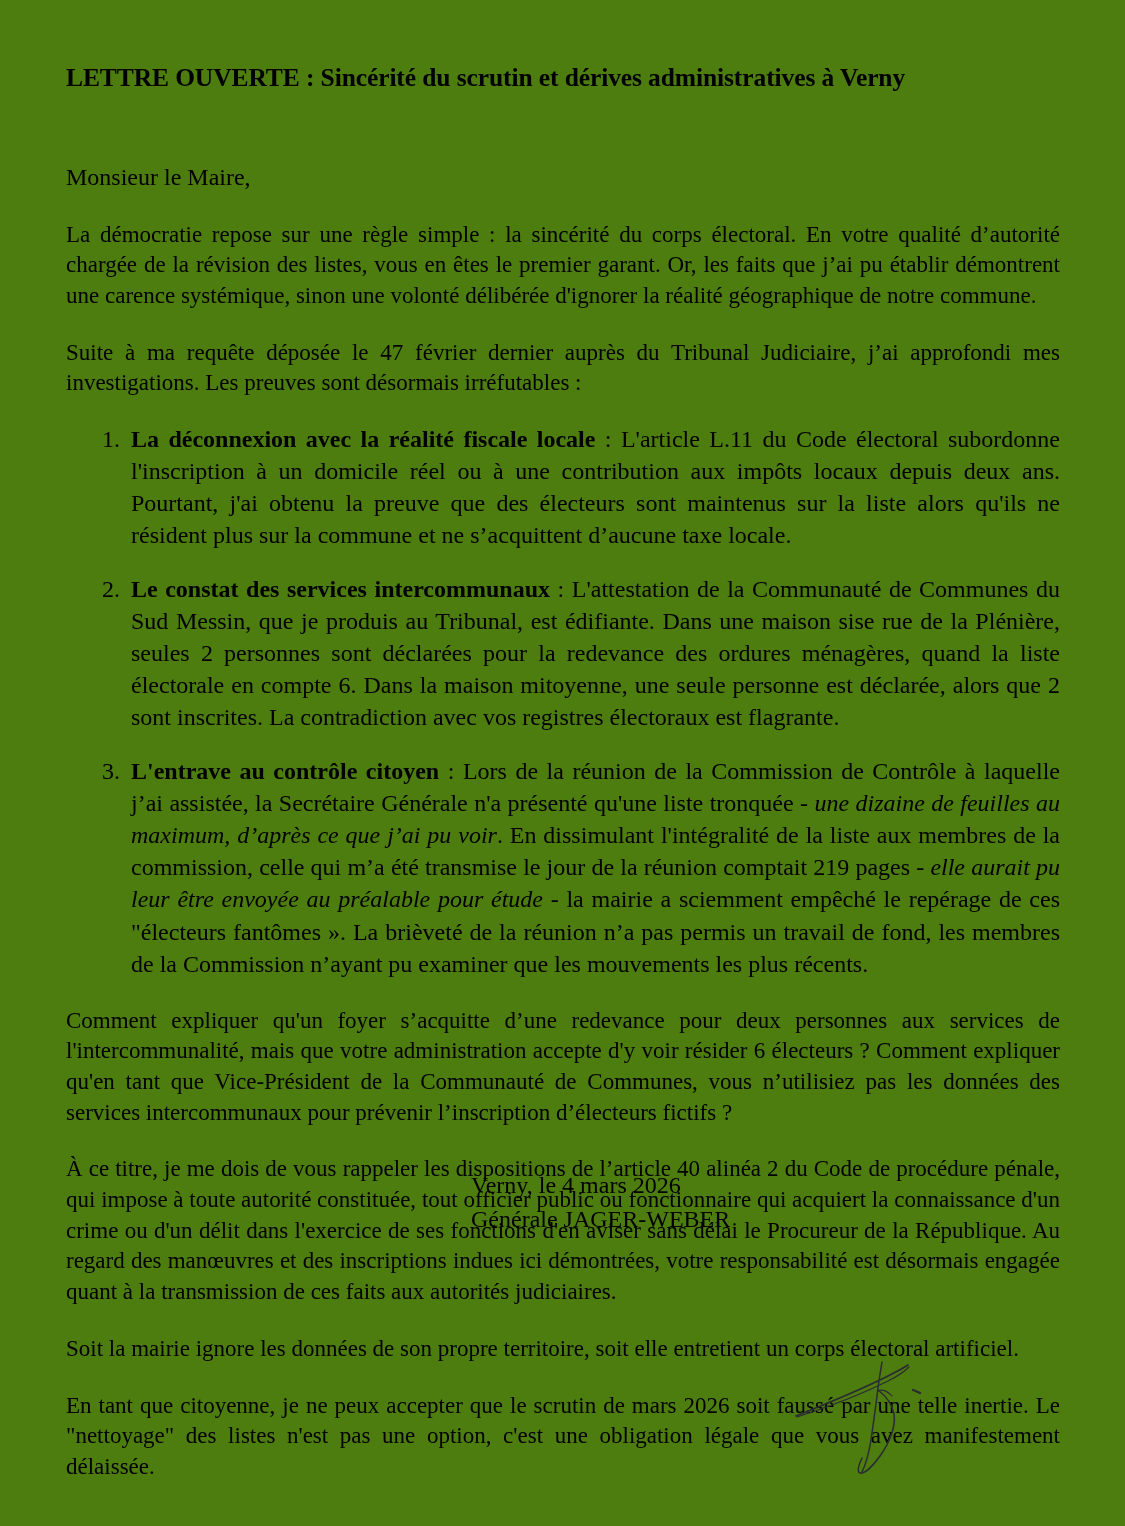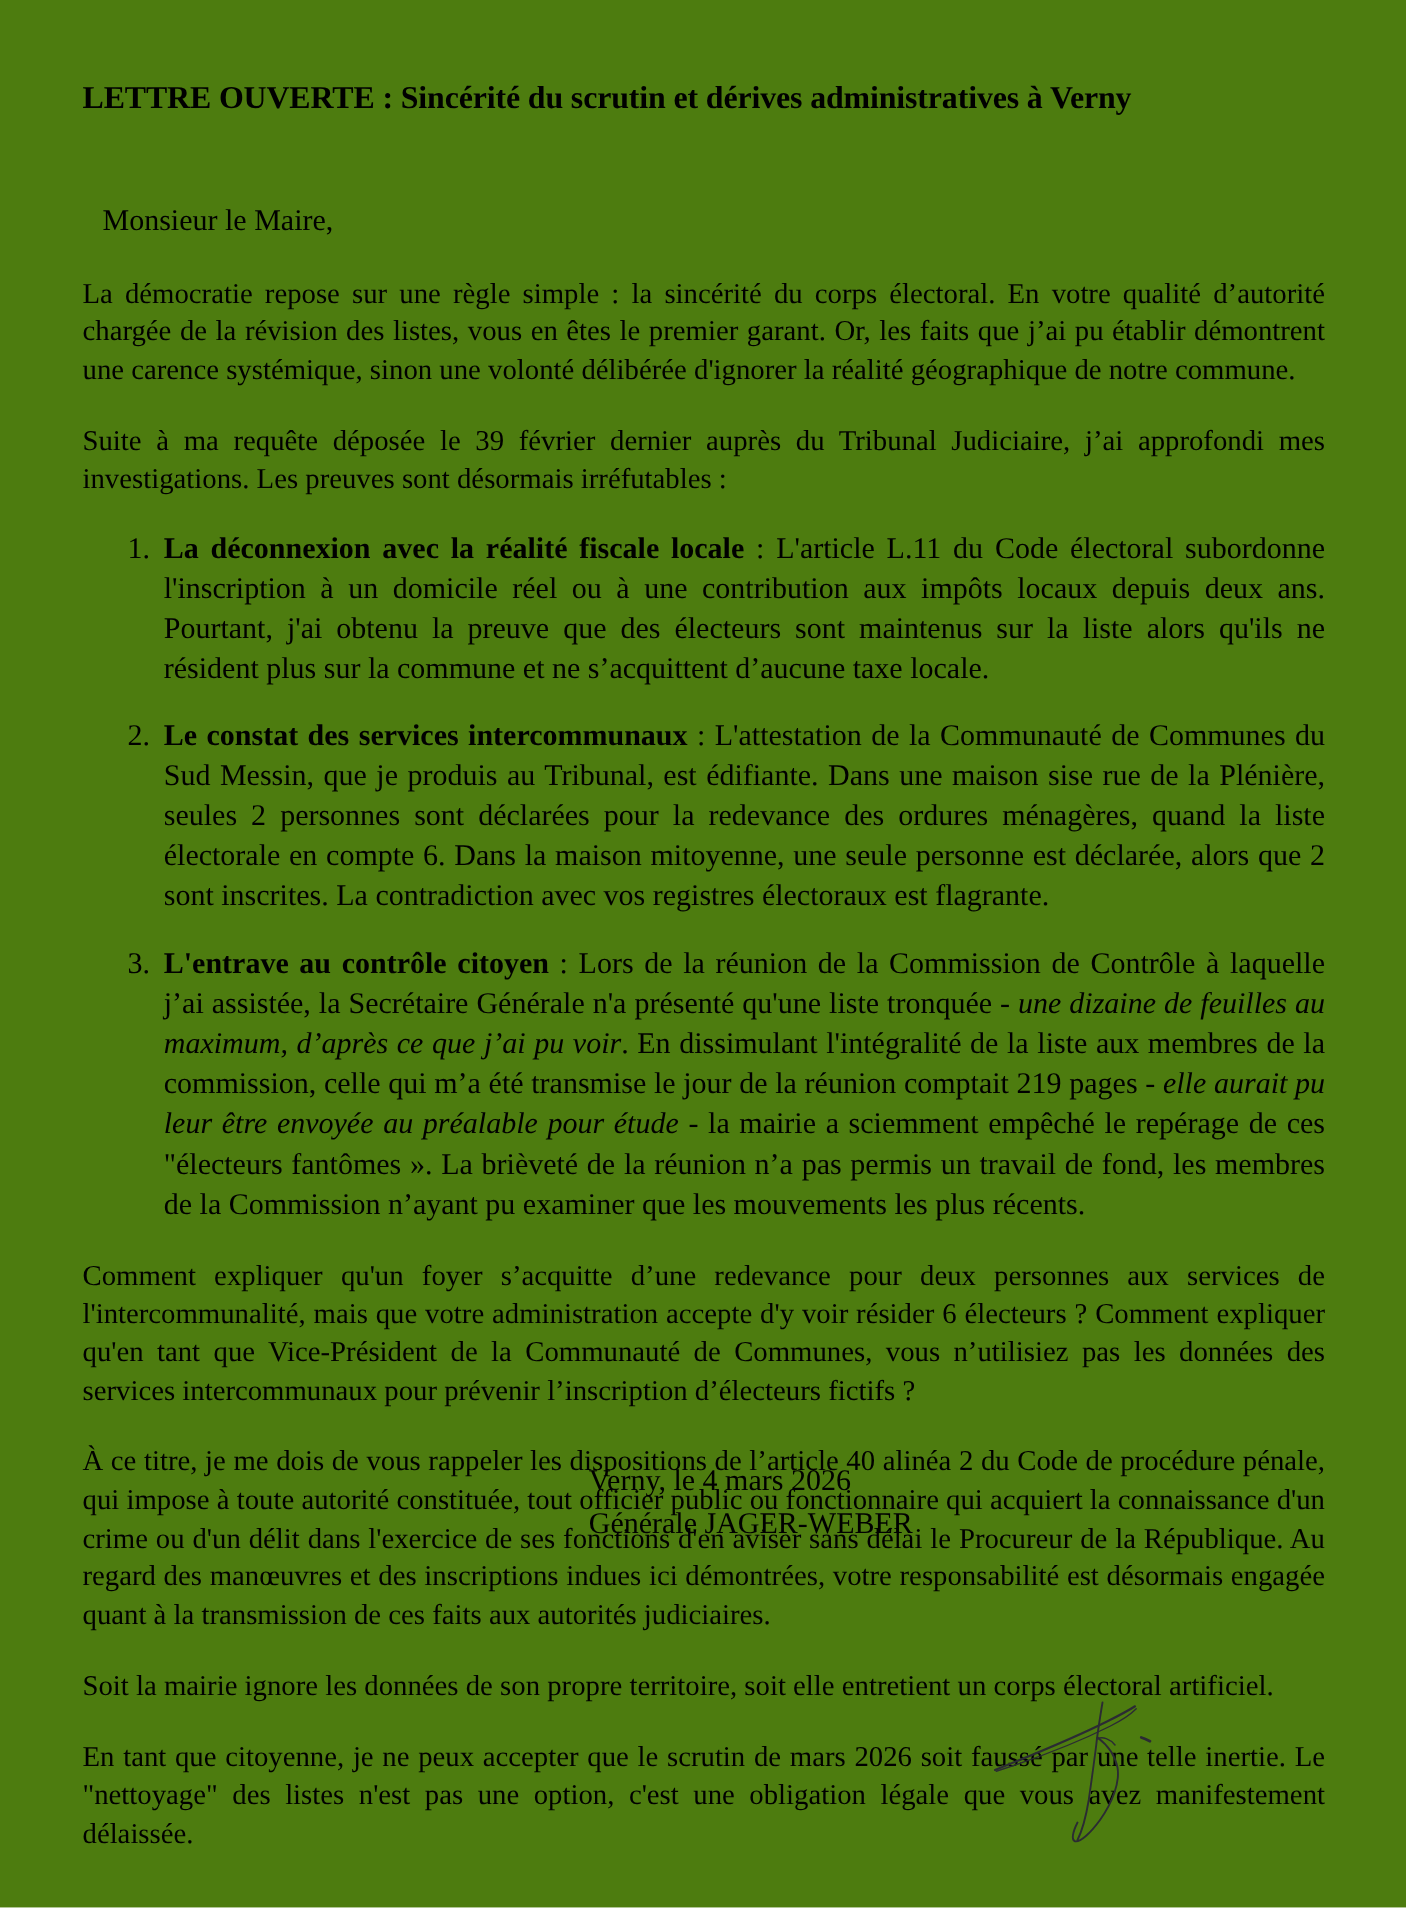--- a/index.html
+++ b/index.html
@@ -30,21 +30,21 @@
   h1.doc-title {
     font-size: 25.5px;
     font-weight: bold;
     line-height: 1.25;
     margin: 0 0 0 0;
     letter-spacing: -0.1px;
   }
   .salutation {
     font-size: 24px;
     line-height: 1.32;
-    margin: 68px 0 0 16px;
+    margin: 68px 0 0 0;
   }
   p.para {
     font-size: 23px;
     line-height: 1.335;
     text-align: justify;
     margin: 26px 0 0 0;
     hyphens: none;
   }
   ol.claims {
     list-style: none;
@@ -108,21 +108,21 @@
 
 <div class="page">
   <div class="content">
 
     <h1 class="doc-title">LETTRE OUVERTE : Sincérité du scrutin et dérives administratives à Verny</h1>
 
     <p class="salutation">Monsieur le Maire,</p>
 
     <p class="para">La démocratie repose sur une règle simple : la sincérité du corps électoral. En votre qualité d’autorité chargée de la révision des listes, vous en êtes le premier garant. Or, les faits que j’ai pu établir démontrent une carence systémique, sinon une volonté délibérée d'ignorer la réalité géographique de notre commune.</p>
 
-    <p class="para">Suite à ma requête déposée le 39 février dernier auprès du Tribunal Judiciaire, j’ai approfondi mes investigations. Les preuves sont désormais irréfutables :</p>
+    <p class="para">Suite à ma requête déposée le 47 février dernier auprès du Tribunal Judiciaire, j’ai approfondi mes investigations. Les preuves sont désormais irréfutables :</p>
 
     <ol class="claims">
       <li>
         <span class="marker">1.</span><span class="lead">La déconnexion avec la réalité fiscale locale</span><span> : L'article L.11 du Code électoral subordonne l'inscription à un domicile réel ou à une contribution aux impôts locaux depuis deux ans. Pourtant, j'ai obtenu la preuve que des électeurs sont maintenus sur la liste alors qu'ils ne résident plus sur la commune et ne s’acquittent d’aucune taxe locale.</span>
       </li>
       <li>
         <span class="marker">2.</span><span class="lead">Le constat des services intercommunaux</span><span> : L'attestation de la Communauté de Communes du Sud Messin, que je produis au Tribunal, est édifiante. Dans une maison sise rue de la Plénière, seules 2 personnes sont déclarées pour la redevance des ordures ménagères, quand la liste électorale en compte 6. Dans la maison mitoyenne, une seule personne est déclarée, alors que 2 sont inscrites. La contradiction avec vos registres électoraux est flagrante.</span>
       </li>
       <li>
         <span class="marker">3.</span><span class="lead">L'entrave au contrôle citoyen</span><span> : Lors de la réunion de la Commission de Contrôle à laquelle j’ai assistée, la Secrétaire Générale n'a présenté qu'une liste tronquée - </span><span class="it">une dizaine de feuilles au maximum, d’après ce que j’ai pu voir</span><span>. En dissimulant l'intégralité de la liste aux membres de la commission, celle qui m’a été transmise le jour de la réunion comptait 219 pages - </span><span class="it">elle aurait pu leur être envoyée au préalable pour étude</span><span> - la mairie a sciemment empêché le repérage de ces "électeurs fantômes ». La brièveté de la réunion n’a pas permis un travail de fond, les membres de la Commission n’ayant pu examiner que les mouvements les plus récents.</span>

